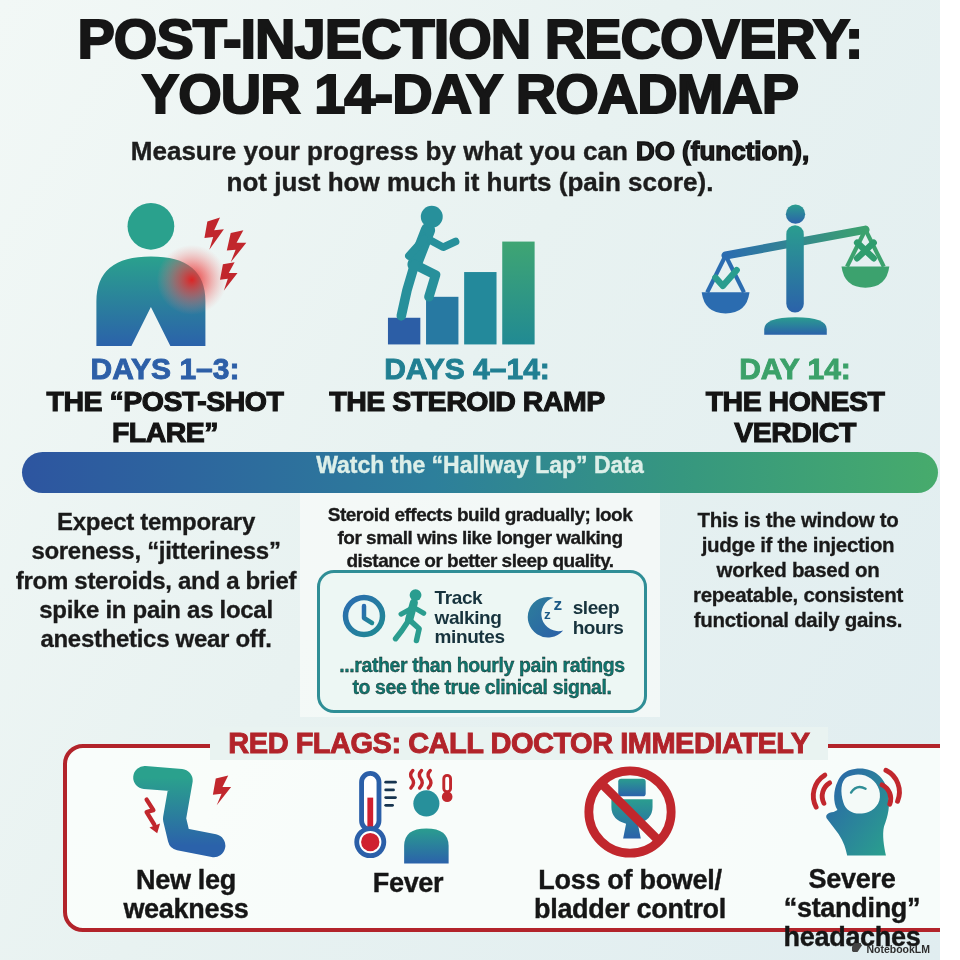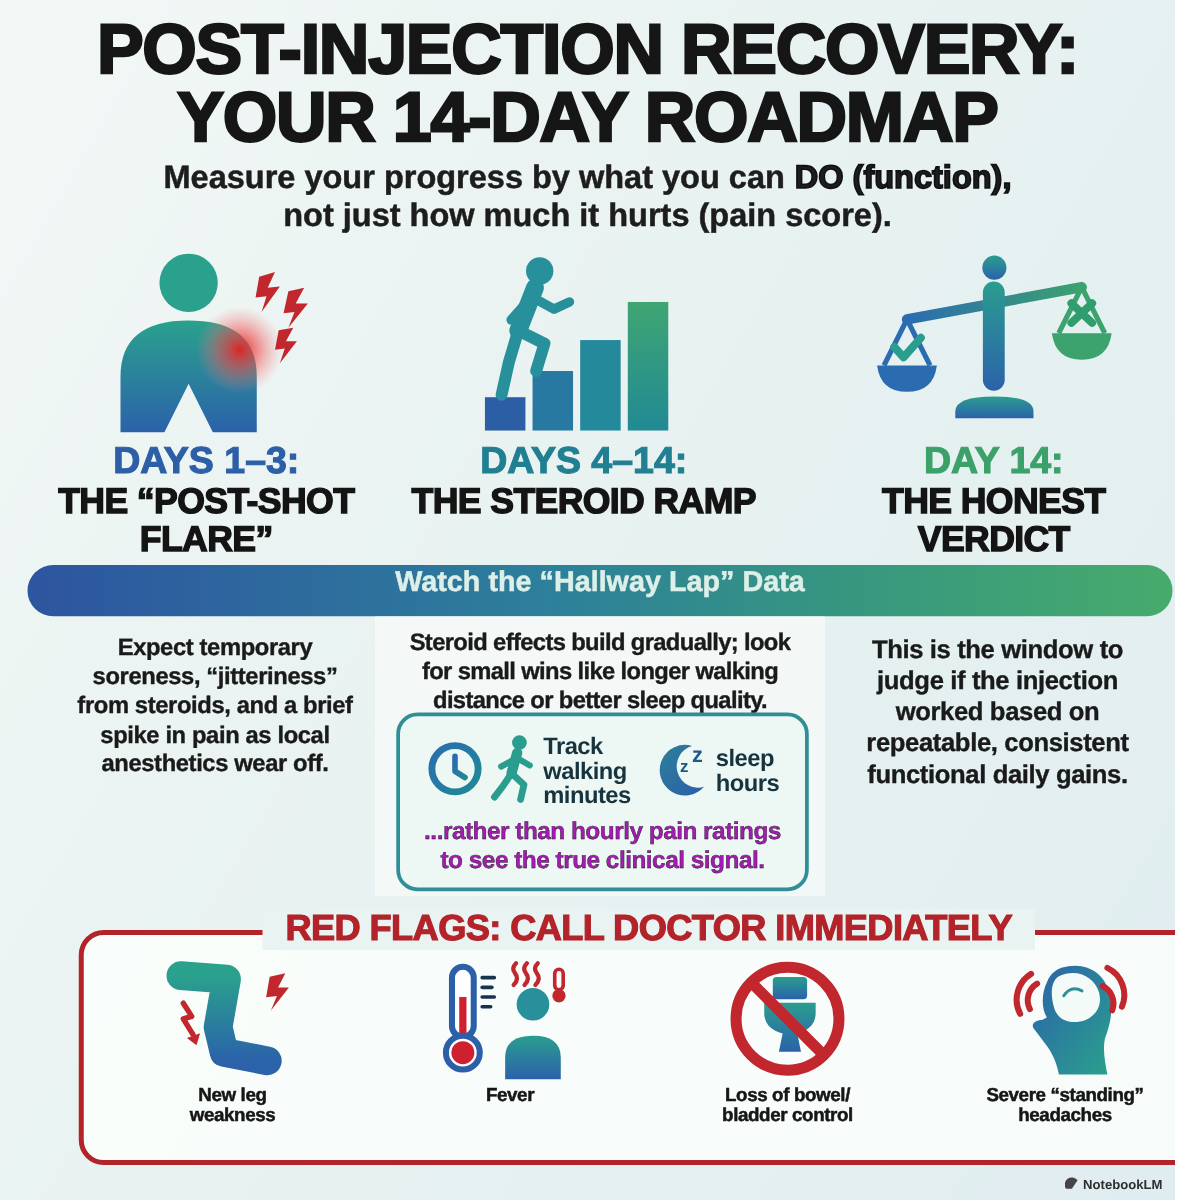--- a/index.html
+++ b/index.html
@@ -3,64 +3,64 @@
 <meta charset="utf-8">
 <style>
   html,body{margin:0;padding:0;}
   body{width:960px;height:960px;font-family:"Liberation Sans",sans-serif;}
   .canvas{position:relative;width:940px;height:960px;overflow:hidden;
     background:linear-gradient(120deg,#f2f8f6 0%,#e8f2f1 45%,#e0edf0 100%);}
   
   .hdr{position:absolute;top:12px;left:0;right:0;text-align:center;}
   .hdr h1{margin:0;font-size:56px;line-height:0.98;font-weight:bold;color:#161616;
     -webkit-text-stroke:2px #161616;letter-spacing:-1px;}
-  .subtitle{margin-top:4px;font-size:26px;line-height:1.22;font-weight:bold;color:#1d1d1d;
+  .subtitle{margin-top:14px;font-size:26px;line-height:1.22;font-weight:bold;color:#1d1d1d;
     -webkit-text-stroke:0.4px #1d1d1d;}
   .subtitle .xb{-webkit-text-stroke:1.3px #111;margin-left:8px;}
   
   .phase-col{position:absolute;top:198px;width:300px;text-align:center;}
   .icon-wrap{height:148px;display:flex;align-items:flex-end;justify-content:center;}
   .days{margin-top:6px;font-size:30px;font-weight:bold;-webkit-text-stroke:0.9px currentColor;}
   .c-blue{color:#2d5fa7}.c-teal{color:#217f92}.c-green{color:#3ba169}
   .ptitle{font-size:28.5px;line-height:1.08;font-weight:bold;color:#141414;
     -webkit-text-stroke:1.1px #141414;white-space:pre-line;letter-spacing:-0.5px;}
   
   .banner{position:absolute;top:452px;left:22px;width:916px;height:41px;border-radius:21px;
     background:linear-gradient(90deg,#2d55a0 0%,#2d7f9b 45%,#36977f 72%,#47ab6c 100%);
     display:flex;align-items:flex-start;justify-content:center;}
   .banner span{color:#ddefe9;font-size:23px;font-weight:bold;-webkit-text-stroke:0.4px #ddefe9;}
   
   .midband{position:absolute;left:300px;top:493px;width:360px;height:224px;
     background:rgba(251,253,252,0.60);}
   
   .desc{position:absolute;font-weight:bold;color:#1a1a1a;text-align:center;white-space:pre-line;
     -webkit-text-stroke:0.3px #1a1a1a;}
-  .desc-l{top:507px;left:22px;width:300px;font-size:19px;line-height:1.22;letter-spacing:-0.3px;}
+  .desc-l{top:507px;left:6px;width:300px;font-size:24px;line-height:1.22;letter-spacing:-0.3px;}
   .desc-m{top:504px;left:305px;width:350px;font-size:19px;line-height:1.2;letter-spacing:-0.5px;}
   .desc-r{top:507px;left:648px;width:300px;font-size:20.5px;line-height:1.22;letter-spacing:-0.3px;}
   
   .track-box{position:absolute;left:317px;top:570px;width:330px;height:143px;box-sizing:border-box;
     border:3px solid #2f8e96;border-radius:17px;background:#edf7f4;
     display:flex;flex-direction:column;align-items:center;justify-content:center;padding-top:2px;}
   .track-row{display:flex;align-items:center;justify-content:center;gap:12px;}
   .track-group{display:flex;align-items:center;gap:4px;}
   .track-label{font-size:19px;line-height:1.03;font-weight:bold;color:#17333d;white-space:pre-line;
     text-align:left;letter-spacing:-0.4px;}
-  .track-footer{margin-top:5px;font-size:19.5px;line-height:1.15;font-weight:bold;color:#a21caf;
+  .track-footer{margin-top:5px;font-size:19.5px;line-height:1.15;font-weight:bold;color:#0f766e;
     -webkit-text-stroke:0.3px #141414;white-space:pre-line;text-align:center;letter-spacing:-0.4px;}
   
   .redbox{position:absolute;left:22px;top:744px;width:912px;height:188px;box-sizing:border-box;
     border:4px solid #b2232a;border-radius:20px;background:rgba(252,255,253,0.80);margin-left:41px;}
   .redbox-title{position:absolute;top:-21px;left:0;right:0;text-align:center;}
   .redbox-title span{display:inline-block;background:#e9f3f1;padding:0 18px;
     font-size:29px;font-weight:bold;color:#b2232a;-webkit-text-stroke:0.9px #b2232a;letter-spacing:-0.5px;}
   .redbox-items{position:absolute;top:14px;left:8px;right:8px;bottom:4px;display:flex;}
   .rf-item{flex:1;display:flex;flex-direction:column;align-items:center;}
   .rf-icon{height:102px;display:flex;align-items:flex-end;justify-content:center;}
-  .rf-label{margin-top:5px;font-size:15px;line-height:1.08;font-weight:bold;color:#161616;
+  .rf-label{margin-top:5px;font-size:27px;line-height:1.08;font-weight:bold;color:#161616;
     -webkit-text-stroke:0.4px #161616;text-align:center;white-space:pre-line;letter-spacing:-0.3px;}
   
   .wm{position:absolute;right:10px;bottom:5px;display:flex;align-items:center;gap:3px;
     font-size:10.5px;font-weight:bold;color:#2e2e2e;}
 </style>
 </head>
 <body>
 
 <div class="canvas">
 

